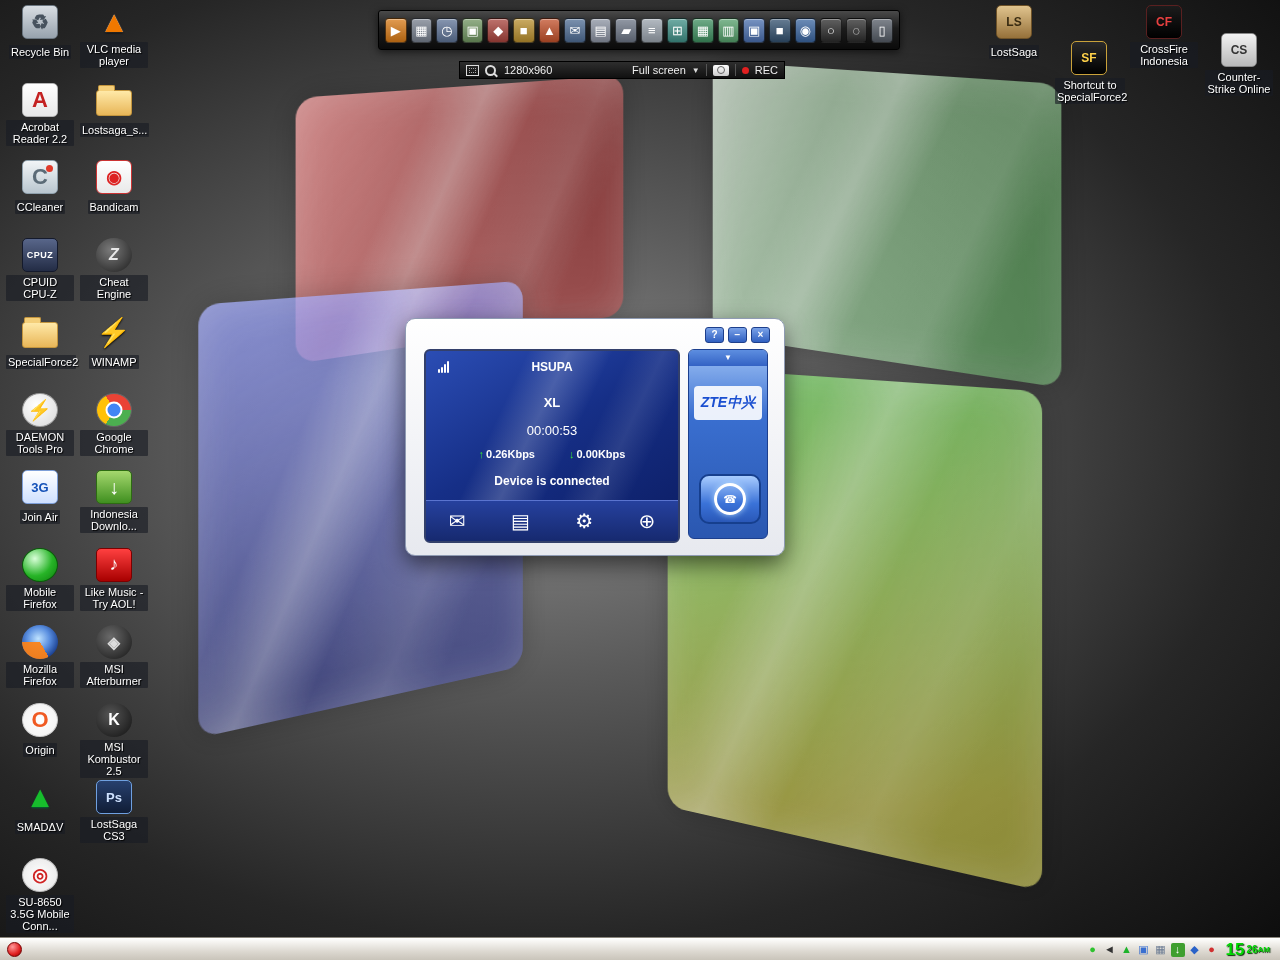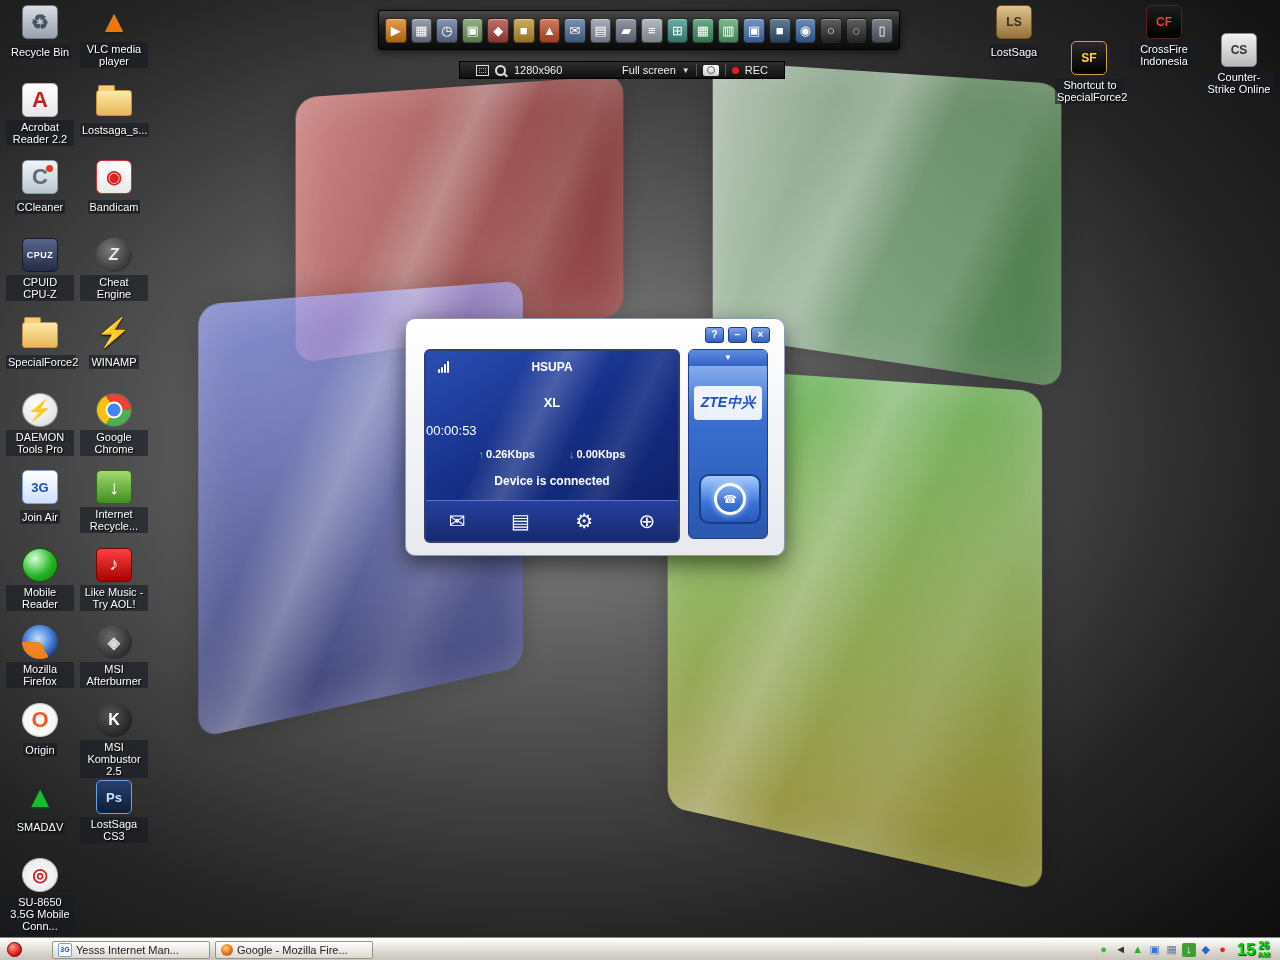--- a/index.html
+++ b/index.html
@@ -62,21 +62,21 @@
   
   #launcher{position:absolute;left:378px;top:10px;width:522px;height:40px;
     background:linear-gradient(#4a4a4a,#1c1c1c 45%,#0b0b0b);border:1px solid #000;border-radius:3px;
     display:flex;align-items:center;padding:0 6px;box-sizing:border-box;box-shadow:0 2px 8px rgba(0,0,0,.6);}
   #launcher-icons{display:flex;gap:4px;align-items:center;width:100%;}
   .licon{width:23px;height:23px;border-radius:4px;display:flex;align-items:center;justify-content:center;
     color:#fff;font-size:13px;border:1px solid rgba(0,0,0,.6);box-shadow:inset 0 1px 0 rgba(255,255,255,.35);}
   
   #capture-bar{position:absolute;left:459px;top:61px;width:326px;height:18px;
     background:linear-gradient(#2e2e2e,#101010);border:1px solid #000;display:flex;align-items:center;
-    gap:6px;padding:0 16px;box-sizing:border-box;color:#eee;font-size:11px;}
+    gap:6px;padding:0 6px;box-sizing:border-box;color:#eee;font-size:11px;}
   .win-ico{width:11px;height:9px;border:1px solid #ddd;position:relative;flex:none;}
   .win-ico::after{content:'';position:absolute;left:2px;top:2px;right:2px;bottom:2px;border:1px dotted #aaa;}
   .mag{width:7px;height:7px;border:2px solid #ddd;border-radius:50%;position:relative;flex:none;margin-right:2px;}
   .mag::after{content:'';position:absolute;width:5px;height:2px;background:#ddd;right:-4px;bottom:-2px;transform:rotate(45deg);}
   .cap-spacer{flex:1;}
   .camera{width:16px;height:11px;background:linear-gradient(#fff,#ccc);border-radius:2px;position:relative;flex:none;}
   .camera::before{content:'';position:absolute;left:50%;top:50%;transform:translate(-50%,-50%);width:6px;height:6px;border:1px solid #666;border-radius:50%;}
   .rec-dot{width:7px;height:7px;border-radius:50%;background:#e02020;display:inline-block;flex:none;}
   .vsep{width:1px;height:12px;background:#555;flex:none;}
   .drop-arrow{font-size:8px;color:#ddd;}
@@ -89,21 +89,21 @@
     border:1px solid #1d3f8c;color:#fff;font-size:10px;line-height:13px;text-align:center;font-weight:bold;}
   .screen{position:absolute;left:18px;top:30px;width:252px;height:190px;border:2px solid #33406b;border-radius:6px;
     background:linear-gradient(150deg,#2b4db4 0%,#162f87 45%,#0c1d63 100%);overflow:hidden;color:#fff;}
   .screen::before{content:'';position:absolute;inset:0;
     background:linear-gradient(115deg,transparent 30%,rgba(255,255,255,.20) 42%,transparent 55%),
                linear-gradient(115deg,transparent 60%,rgba(255,255,255,.10) 70%,transparent 80%);}
   .sig{position:absolute;left:12px;top:10px;display:flex;align-items:flex-end;gap:1px;height:12px;}
   .sig i{display:block;width:2px;background:#fff;border-radius:1px;}
   .s-net{position:absolute;top:9px;left:0;right:0;text-align:center;font-weight:bold;font-size:12px;}
   .s-op{position:absolute;top:44px;left:0;right:0;text-align:center;font-weight:bold;font-size:13px;}
-  .s-timer{position:absolute;top:72px;left:0;right:0;text-align:left;font-size:13px;}
+  .s-timer{position:absolute;top:72px;left:0;right:0;text-align:center;font-size:13px;}
   .s-speeds{position:absolute;top:97px;left:0;right:0;display:flex;justify-content:center;gap:34px;font-size:11px;font-weight:bold;}
   .s-speeds .arr{color:#35e035;margin-right:2px;}
   .s-status{position:absolute;top:123px;left:0;right:0;text-align:center;font-weight:bold;font-size:12px;}
   #screen-toolbar{position:absolute;bottom:0;left:0;right:0;height:40px;
     background:linear-gradient(#26419e,#16296f);border-top:1px solid #5a74cf;
     display:flex;align-items:center;justify-content:space-around;}
   .sicon{color:#fff;font-size:20px;line-height:1;cursor:pointer;}
   .right-panel{position:absolute;left:282px;top:30px;width:80px;height:190px;border-radius:6px;
     background:linear-gradient(#9cc0f5,#3a6fd0 35%,#2a57b0);border:1px solid #1c3f8e;box-sizing:border-box;}
   .rp-drop{height:16px;background:linear-gradient(#5d8ee0,#3362c4);border-radius:5px 5px 0 0;
@@ -127,21 +127,21 @@
   .tlabel{font-size:11px;color:#222;white-space:nowrap;overflow:hidden;text-overflow:ellipsis;}
   .ticon{width:12px;height:12px;flex:none;display:flex;align-items:center;justify-content:center;
     font-size:7px;font-weight:bold;border-radius:2px;}
   .ticon-3g{background:#fff;border:1px solid #7e9fd8;color:#1451b8;}
   .ticon-ff{border-radius:50%;background:radial-gradient(circle at 40% 35%,#ffd27a,#f06a10 55%,#28f 100%);border:none;}
   #tray{margin-left:auto;display:flex;align-items:center;gap:3px;padding-right:4px;}
   .trayicon{width:14px;height:14px;display:flex;align-items:center;justify-content:center;
     font-size:11px;line-height:1;border-radius:2px;cursor:pointer;}
   #clock{display:flex;align-items:center;gap:2px;margin:0 6px 0 4px;}
   .clk-h{font-size:17px;font-weight:bold;color:#00d800;text-shadow:1px 1px 1px #0a330a;}
-  .clk-col{display:flex;flex-direction:column;line-height:9px;text-align:center;}
+  .clk-col{display:flex;flex-direction:row;line-height:9px;text-align:left;}
   .clk-m{font-size:10px;font-weight:bold;color:#00d800;text-shadow:1px 1px 1px #0a330a;}
   .clk-ap{font-size:8px;font-weight:bold;color:#00d800;text-shadow:1px 1px 1px #0a330a;}
 </style>
 </head>
 <body>
 
 <div id="stage">
 
   <div>
     <div class="pane pane-red"></div>
@@ -151,32 +151,32 @@
   </div>
 
   <div id="desktop-icons">
       <div class="dicon" style="left: 6px; top: 5px;"><div class="art art-trash">♻</div><div class="dlabel">Recycle Bin</div></div>
       <div class="dicon" style="left: 6px; top: 82.5px;"><div class="art art-pdf">A</div><div class="dlabel">Acrobat Reader 2.2</div></div>
       <div class="dicon" style="left: 6px; top: 160px;"><div class="art art-ccleaner">C</div><div class="dlabel">CCleaner</div></div>
       <div class="dicon" style="left: 6px; top: 237.5px;"><div class="art art-cpuz">CPUZ</div><div class="dlabel">CPUID CPU-Z</div></div>
       <div class="dicon" style="left: 6px; top: 315px;"><div class="art art-folder"></div><div class="dlabel">SpecialForce2</div></div>
       <div class="dicon" style="left: 6px; top: 392.5px;"><div class="art art-daemon">⚡</div><div class="dlabel">DAEMON Tools Pro</div></div>
       <div class="dicon" style="left: 6px; top: 470px;"><div class="art art-joinair">3G</div><div class="dlabel">Join Air</div></div>
-      <div class="dicon" style="left: 6px; top: 547.5px;"><div class="art art-mobile"></div><div class="dlabel">Mobile Reader</div></div>
+      <div class="dicon" style="left: 6px; top: 547.5px;"><div class="art art-mobile"></div><div class="dlabel">Mobile Firefox</div></div>
       <div class="dicon" style="left: 6px; top: 625px;"><div class="art art-firefox"></div><div class="dlabel">Mozilla Firefox</div></div>
       <div class="dicon" style="left: 6px; top: 702.5px;"><div class="art art-origin">O</div><div class="dlabel">Origin</div></div>
       <div class="dicon" style="left: 6px; top: 780px;"><div class="art art-smadav">▲</div><div class="dlabel">SMADΔV</div></div>
       <div class="dicon" style="left: 6px; top: 857.5px;"><div class="art art-su">◎</div><div class="dlabel">SU-8650 3.5G Mobile Conn...</div></div>
       <div class="dicon" style="left: 80px; top: 5px;"><div class="art art-cone">▲</div><div class="dlabel">VLC media player</div></div>
       <div class="dicon" style="left: 80px; top: 82.5px;"><div class="art art-folder"></div><div class="dlabel">Lostsaga_s...</div></div>
       <div class="dicon" style="left: 80px; top: 160px;"><div class="art art-bandicam">◉</div><div class="dlabel">Bandicam</div></div>
       <div class="dicon" style="left: 80px; top: 237.5px;"><div class="art art-cheat">Z</div><div class="dlabel">Cheat Engine</div></div>
       <div class="dicon" style="left: 80px; top: 315px;"><div class="art art-winamp">⚡</div><div class="dlabel">WINAMP</div></div>
       <div class="dicon" style="left: 80px; top: 392.5px;"><div class="art art-chrome"></div><div class="dlabel">Google Chrome</div></div>
-      <div class="dicon" style="left: 80px; top: 470px;"><div class="art art-idm">↓</div><div class="dlabel">Internet Recycle...</div></div>
+      <div class="dicon" style="left: 80px; top: 470px;"><div class="art art-idm">↓</div><div class="dlabel">Indonesia Downlo...</div></div>
       <div class="dicon" style="left: 80px; top: 547.5px;"><div class="art art-aol">♪</div><div class="dlabel">Like Music - Try AOL!</div></div>
       <div class="dicon" style="left: 80px; top: 625px;"><div class="art art-msiab">◈</div><div class="dlabel">MSI Afterburner</div></div>
       <div class="dicon" style="left: 80px; top: 702.5px;"><div class="art art-kombustor">K</div><div class="dlabel">MSI Kombustor 2.5</div></div>
       <div class="dicon" style="left: 80px; top: 780px;"><div class="art art-ps">Ps</div><div class="dlabel">LostSaga CS3</div></div>
       <div class="dicon" style="left: 980px; top: 5px;"><div class="art art-lostsaga">LS</div><div class="dlabel">LostSaga</div></div>
       <div class="dicon" style="left: 1055px; top: 5px; margin-top: 36px;"><div class="art art-sf2">SF</div><div class="dlabel">Shortcut to SpecialForce2</div></div>
       <div class="dicon" style="left: 1130px; top: 5px;"><div class="art art-crossfire">CF</div><div class="dlabel">CrossFire Indonesia</div></div>
       <div class="dicon" style="left: 1205px; top: 5px;"><div class="art art-cso">CS</div><div class="dlabel">Counter-Strike Online</div></div>
     </div>
 
@@ -253,30 +253,20 @@
       <div class="rp-drop"><span>▼</span></div>
       <div class="rp-logo">ZTE中兴</div>
       <div class="rp-btn">
         <span class="ring">☎</span>
       </div>
     </div>
   </div>
 
   <div id="taskbar">
     <span class="start-orb"></span>
-    <div id="tasks">
-        <div class="taskbtn">
-          <span class="ticon ticon-3g">3G</span>
-          <span class="tlabel">Yesss Internet Man...</span>
-        </div>
-        <div class="taskbtn">
-          <span class="ticon ticon-ff"></span>
-          <span class="tlabel">Google - Mozilla Fire...</span>
-        </div>
-      </div>
     <div id="tray">
       <span id="tray-icons" style="display:flex;gap:3px;align-items:center">
           <span class="trayicon" style="color: rgb(46, 194, 46);">●</span>
           <span class="trayicon" style="color: rgb(51, 51, 51);">◄</span>
           <span class="trayicon" style="color: rgb(29, 179, 42);">▲</span>
           <span class="trayicon" style="color: rgb(58, 111, 208);">▣</span>
           <span class="trayicon" style="color: rgb(107, 123, 147);">▦</span>
           <span class="trayicon" style="color: rgb(255, 255, 255); background: rgb(63, 159, 47);">↓</span>
           <span class="trayicon" style="color: rgb(42, 98, 200);">◆</span>
           <span class="trayicon" style="color: rgb(208, 48, 48);">●</span>

